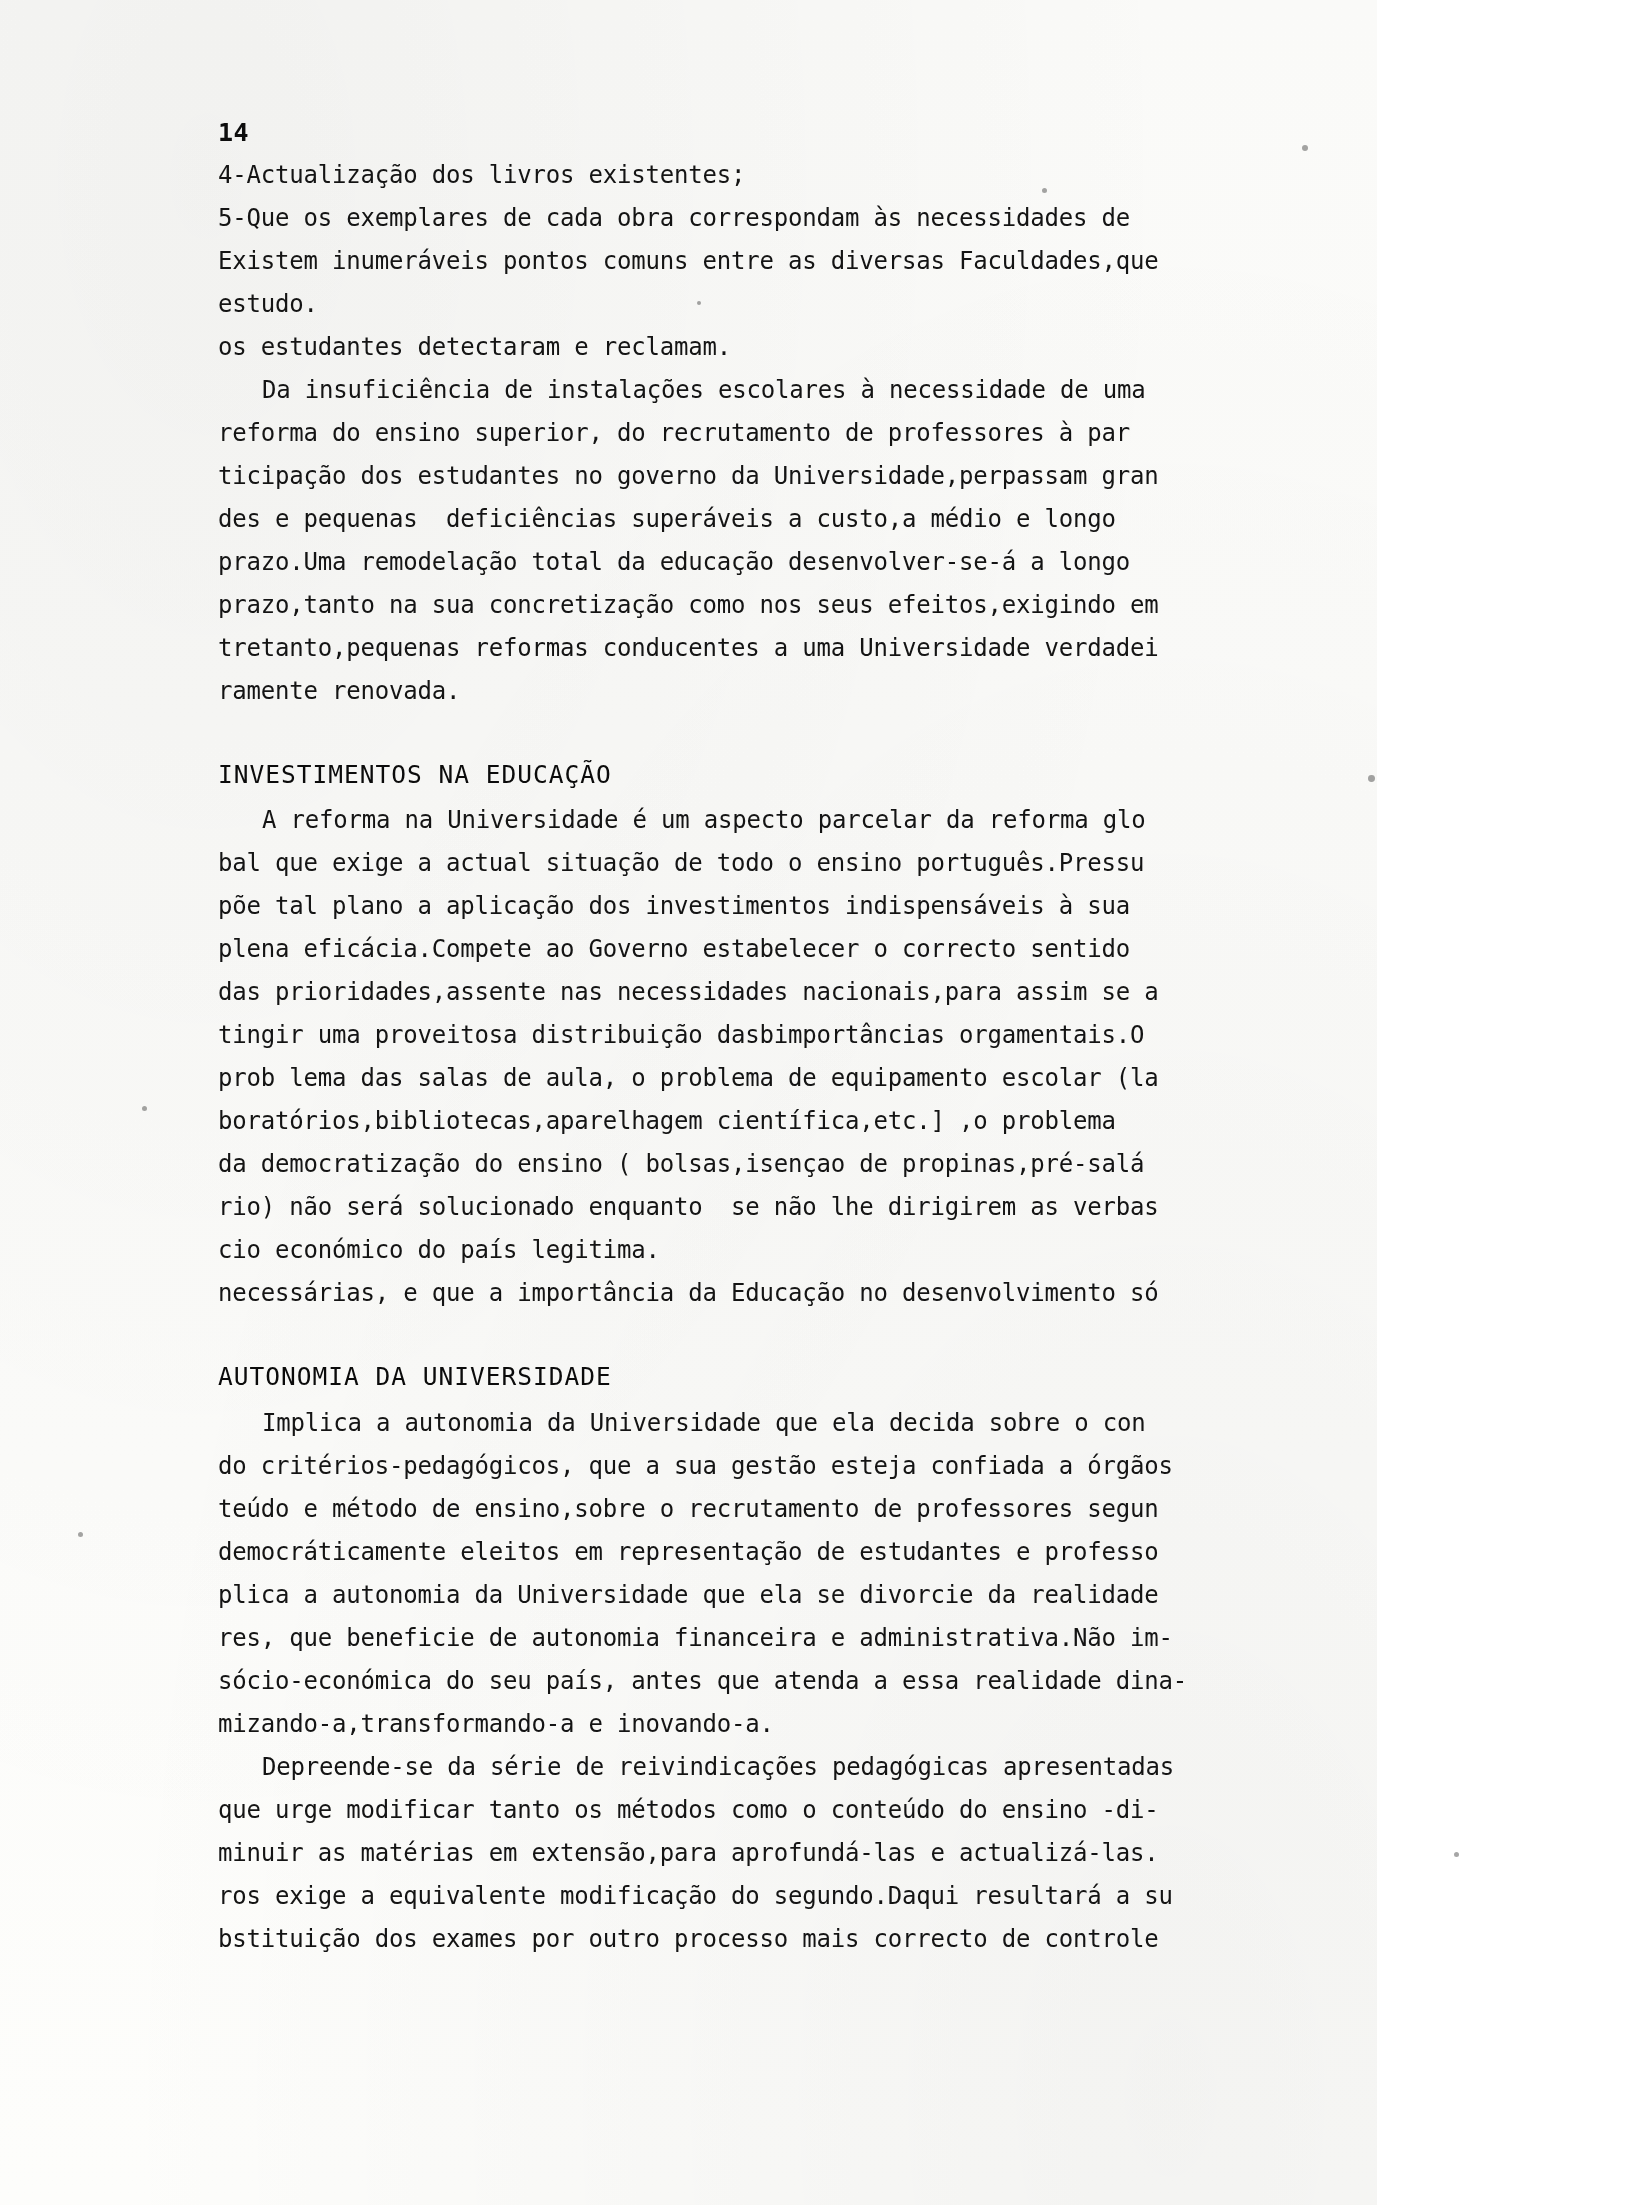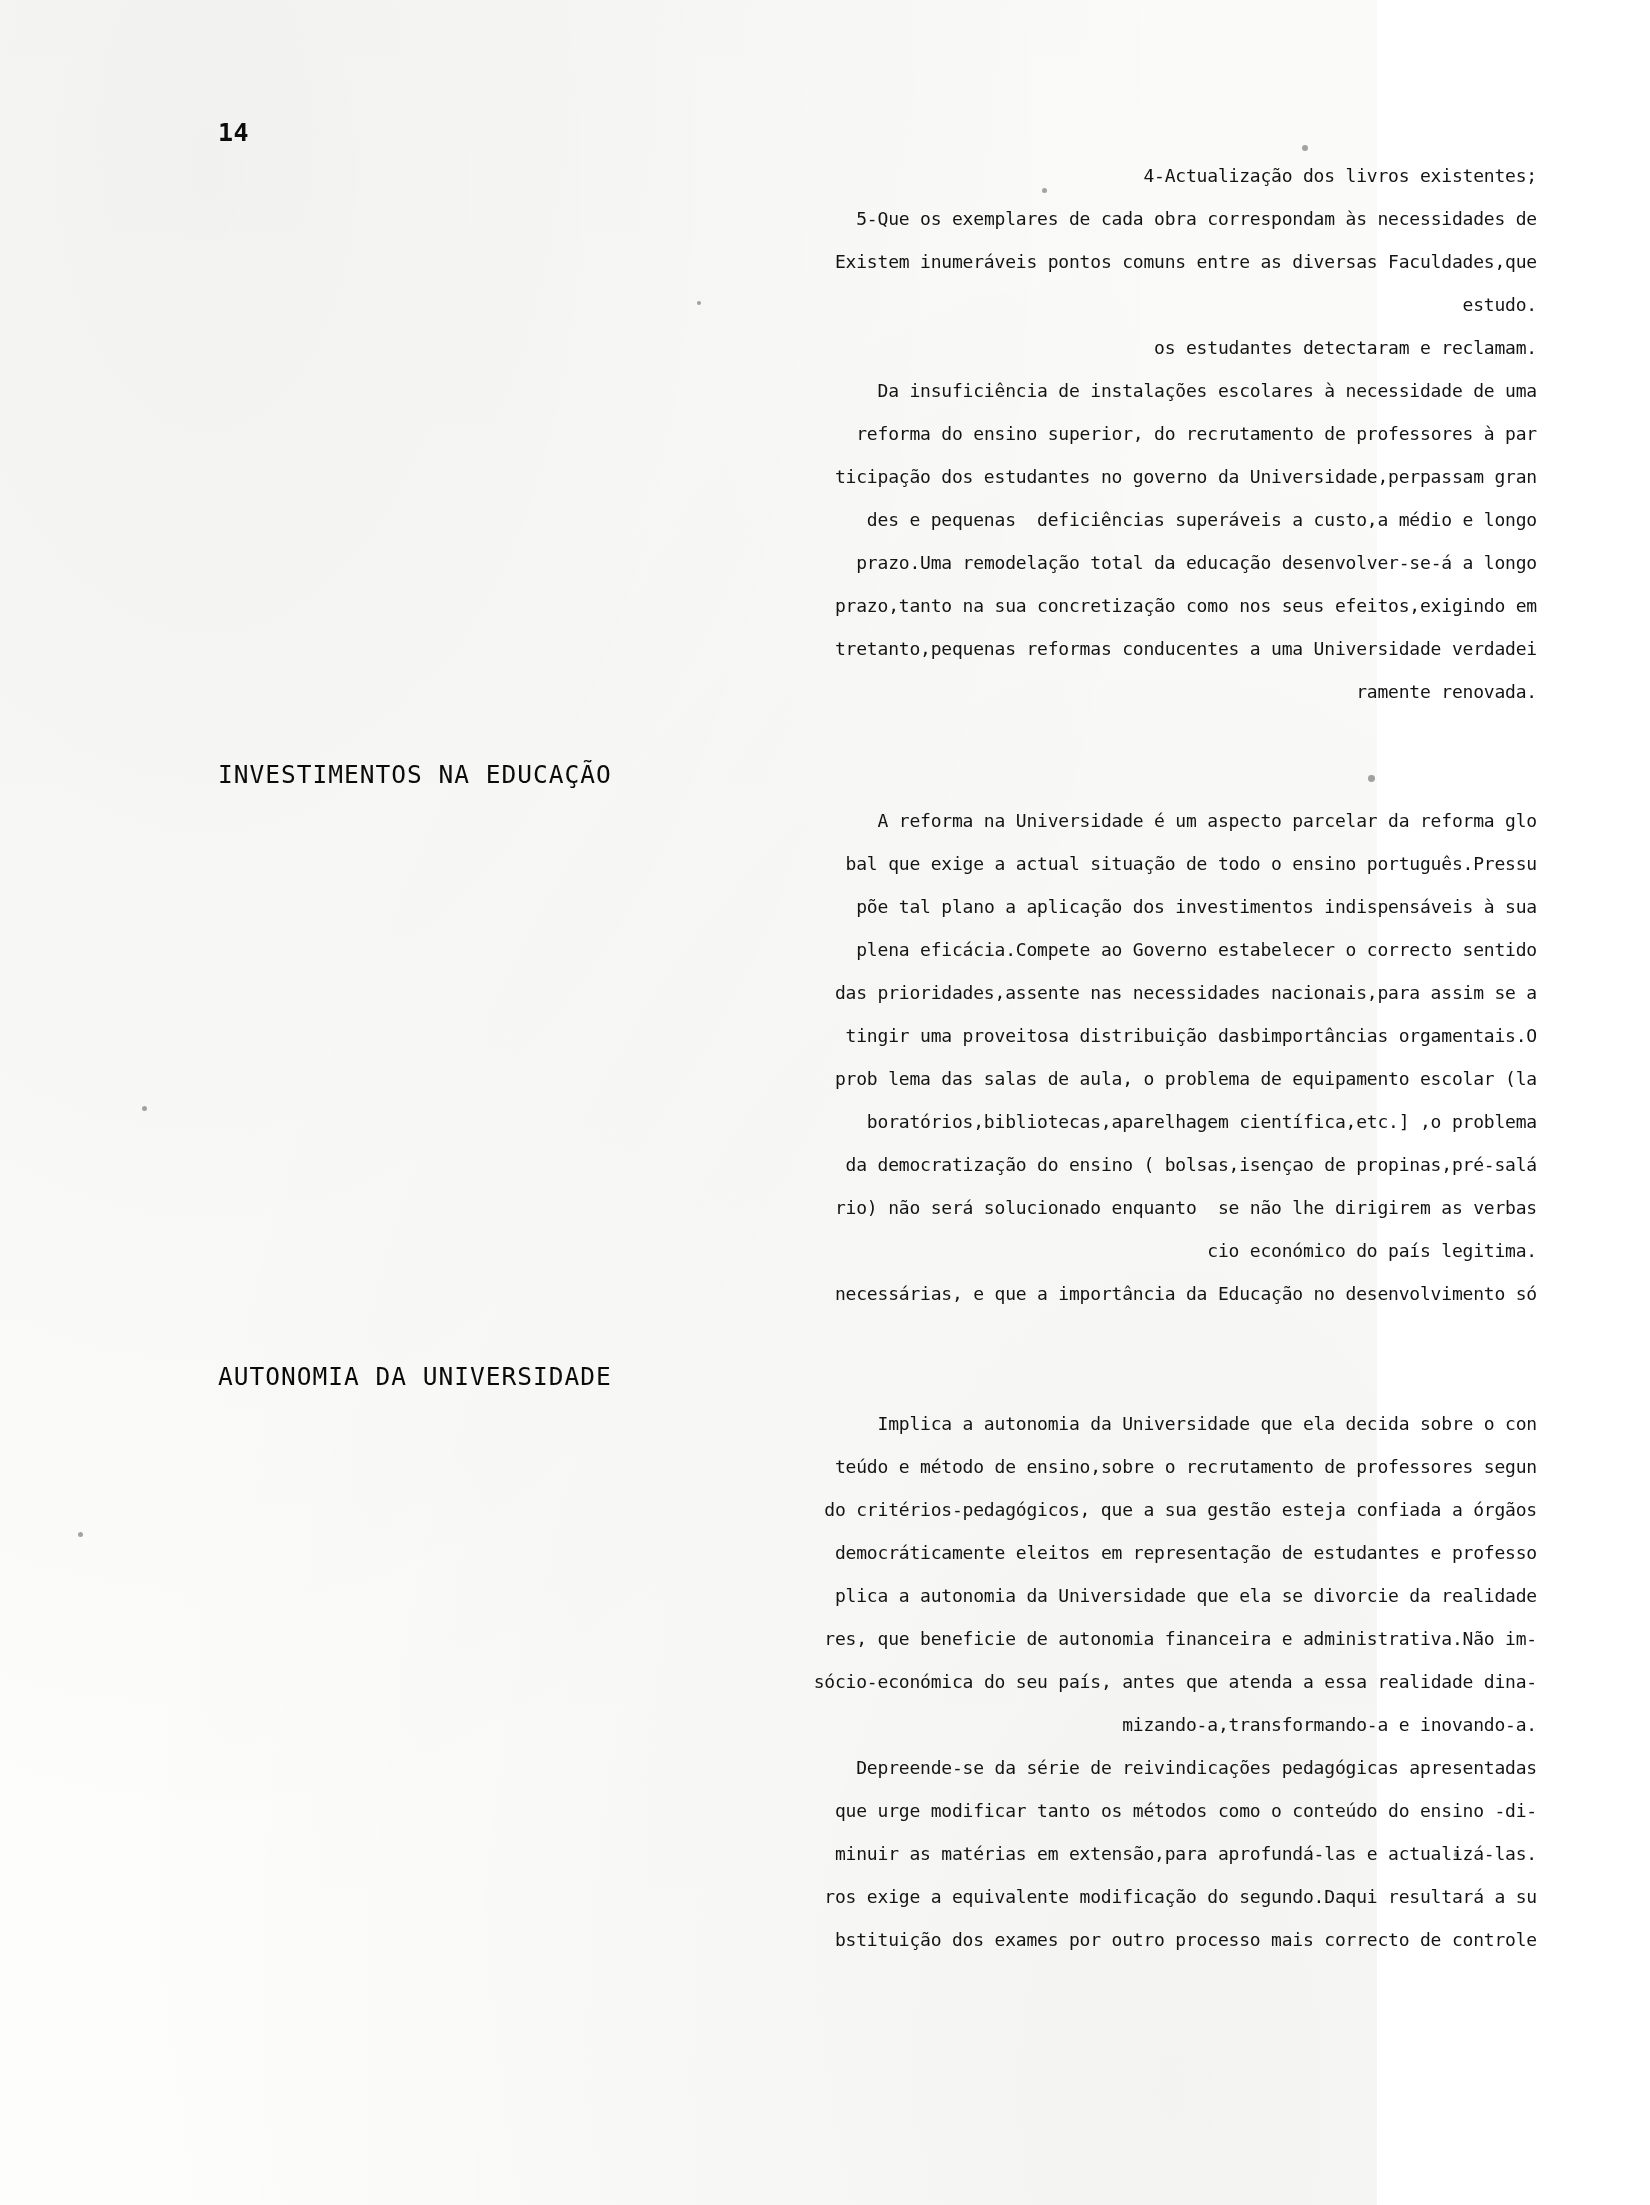--- a/index.html
+++ b/index.html
@@ -40,26 +40,25 @@
     width: 1319px;
   }
   .page-number {
     font-size: 25px;
     font-weight: 700;
     letter-spacing: 0.4px;
     margin-bottom: 6.8px;
     color: #0d0d0d;
   }
   .line {
-    font-size: 18px;
+    font-size: 24px;
     line-height: 43px;
     white-space: pre;
     letter-spacing: -0.2px;
     color: #141414;
-    text-align: right;
   }
   .line.ind1 { padding-left: 44px; }
   .heading {
     font-size: 24.5px;
     line-height: 43px;
     letter-spacing: 1px;
     white-space: pre;
     color: #0b0b0b;
     margin-top: 40px;
     margin-bottom: 3.4px;
@@ -108,22 +107,22 @@
           <div class="line">prob lema das salas de aula, o problema de equipamento escolar (la</div>
           <div class="line">boratórios,bibliotecas,aparelhagem científica,etc.] ,o problema</div>
           <div class="line">da democratização do ensino ( bolsas,isençao de propinas,pré-salá</div>
           <div class="line">rio) não será solucionado enquanto  se não lhe dirigirem as verbas</div>
           <div class="line">cio económico do país legitima.</div>
           <div class="line">necessárias, e que a importância da Educação no desenvolvimento só</div>
         </div>
         <div class="heading">AUTONOMIA DA UNIVERSIDADE</div>
         <div class="para">
           <div class="line ind1">Implica a autonomia da Universidade que ela decida sobre o con</div>
+          <div class="line">do critérios-pedagógicos, que a sua gestão esteja confiada a órgãos</div>
           <div class="line">teúdo e método de ensino,sobre o recrutamento de professores segun</div>
-          <div class="line">do critérios-pedagógicos, que a sua gestão esteja confiada a órgãos</div>
           <div class="line">democráticamente eleitos em representação de estudantes e professo</div>
           <div class="line">plica a autonomia da Universidade que ela se divorcie da realidade</div>
           <div class="line">res, que beneficie de autonomia financeira e administrativa.Não im-</div>
           <div class="line">sócio-económica do seu país, antes que atenda a essa realidade dina-</div>
           <div class="line">mizando-a,transformando-a e inovando-a.</div>
         </div>
         <div class="para">
           <div class="line ind1">Depreende-se da série de reivindicações pedagógicas apresentadas</div>
           <div class="line">que urge modificar tanto os métodos como o conteúdo do ensino -di-</div>
           <div class="line">minuir as matérias em extensão,para aprofundá-las e actualizá-las.</div>

